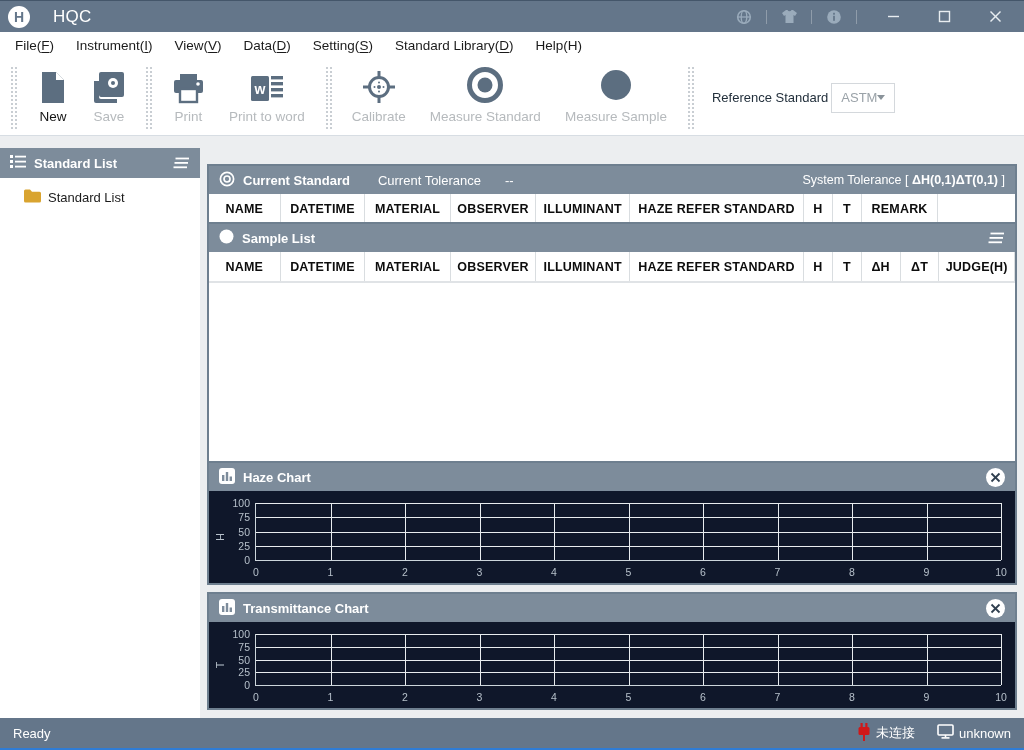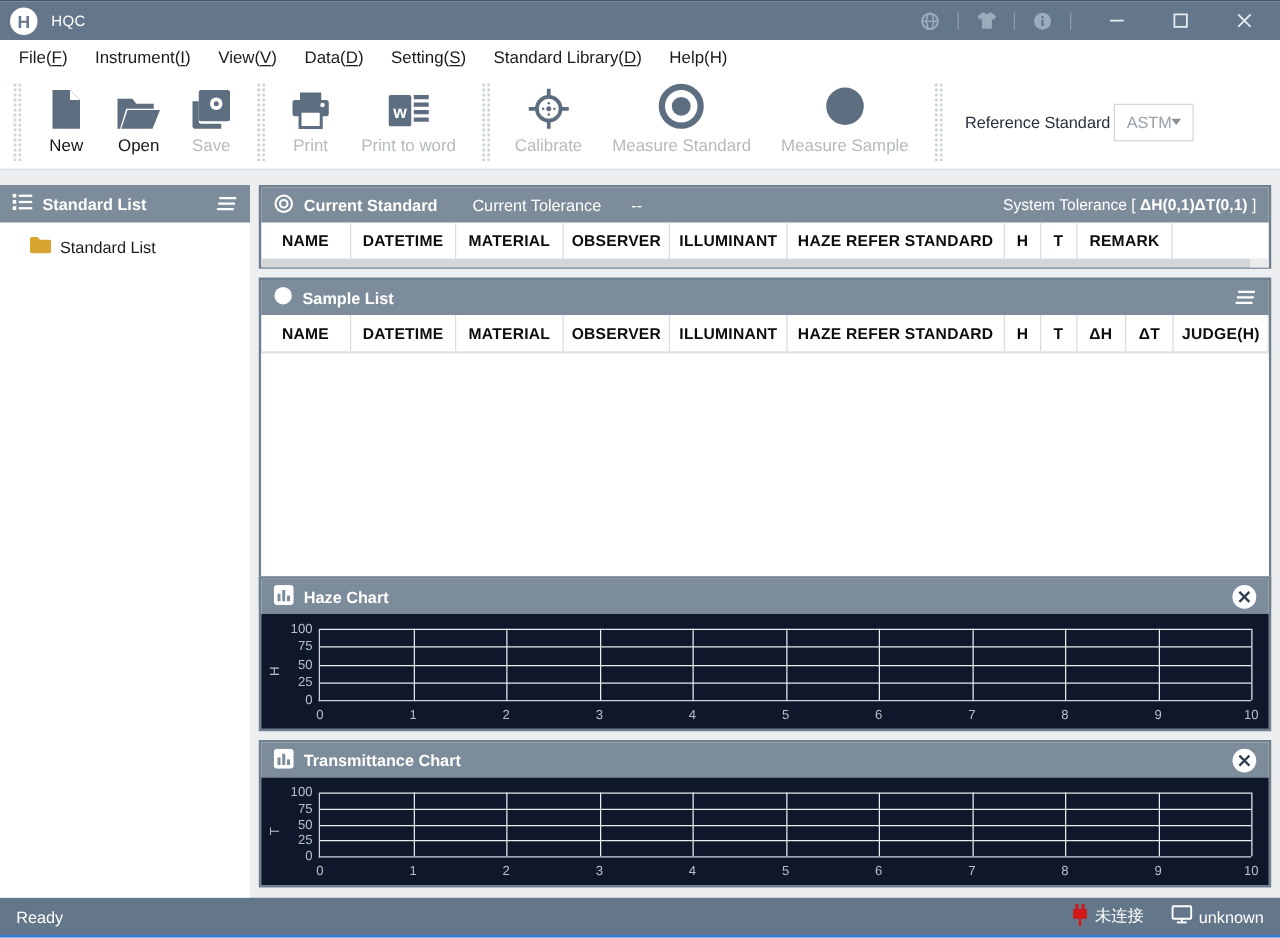--- a/index.html
+++ b/index.html
@@ -17,21 +17,21 @@
   
   .titlebar{
     height:31px; background:#64768a; color:#fff;
     display:flex; align-items:center; padding:0 14px 0 8px; flex:0 0 auto;
   }
   .logo{
     width:22px; height:22px; border-radius:50%; background:#fff;
     color:#64768a; font-weight:bold; font-size:14px;
     display:flex; align-items:center; justify-content:center;
   }
-  .win-title{ margin-left:11px; font-size:12px; letter-spacing:.3px; }
+  .win-title{ margin-left:23px; font-size:17px; letter-spacing:.3px; }
   .tb-right{ margin-left:auto; display:flex; align-items:center; gap:13px; }
   .tb-ico{ width:18px; height:18px; display:flex; align-items:center; justify-content:center; cursor:default; }
   .tb-vsep{ width:1px; height:14px; background:rgba(255,255,255,.28); }
   .sysbtn{ width:30px; height:22px; display:flex; align-items:center; justify-content:center; margin-left:8px; }
   
   .menubar{
     height:28px; background:#fff; display:flex; align-items:center;
     padding-left:4px; flex:0 0 auto;
   }
   .menu-item{ padding:0 11px; font-size:13.5px; color:#1b1b1b; line-height:28px; cursor:default; }
@@ -72,21 +72,21 @@
     font-size:13px; font-weight:bold; flex:0 0 auto;
   }
   .sidebar .panel-head{ height:30px; }
   .head-right{ margin-left:auto; display:flex; align-items:center; }
   .side-item{ display:flex; align-items:center; gap:7px; padding:11px 0 6px 23px; font-size:13px; color:#1b1b1b; cursor:default; }
   .main{ position:absolute; left:207px; right:7px; top:12px; bottom:4px; }
   .panel{
     position:absolute; left:0; right:0; background:#fff;
     border:2px solid #6e7f8f; display:flex; flex-direction:column;
   }
-  #panel-current{ top:0; height:67px;text-align:right; }
+  #panel-current{ top:16px; height:67px;text-align:right; }
   #panel-sample{ top:74px; height:263px; }
   #panel-haze{ top:313px; height:124px; }
   #panel-trans{ top:444px; height:118px; }
   .tol-group{ display:flex; gap:24px; margin-left:20px; font-weight:normal; font-size:13px; }
   .systol{ margin-left:auto; font-weight:normal; font-size:12.5px; white-space:nowrap; }
   .systol b{ font-weight:bold; }
   
   .thead{ display:flex; height:29px; flex:0 0 auto; }
   .th{
     display:flex; align-items:center; justify-content:center;
@@ -192,29 +192,20 @@
     <div id="toolbar-items" style="display:flex; align-items:stretch;">
         <div class="tb-sep"></div>
         <div class="tb-btn">
           <span class="icn">
             <svg width="28" height="33" viewBox="0 0 28 33">
               <path d="M3 1 H17 L25 9 V32 H3 Z" fill="#5c6e80"></path>
               <path d="M17 1 L25 9 H17 Z" fill="#fff"></path>
             </svg>
           </span>
           <span class="lbl">New</span>
-        </div>
-        <div class="tb-btn">
-          <span class="icn">
-            <svg width="36" height="29" viewBox="0 0 36 29">
-              <path d="M1 4 H13 L16 8 H30 V12 H8 L3 28 H1 Z" fill="#5c6e80"></path>
-              <path d="M9 13 H35 L29 28 H4 Z" fill="#5c6e80"></path>
-            </svg>
-          </span>
-          <span class="lbl">Open</span>
         </div>
         <div class="tb-btn disabled">
           <span class="icn">
             <svg width="32" height="33" viewBox="0 0 32 33">
               <path d="M8 1 H29 A2 2 0 0 1 31 3 V24 A2 2 0 0 1 29 26 H8 A2 2 0 0 1 6 24 V3 A2 2 0 0 1 8 1 Z" fill="#5c6e80"></path>
               <circle cx="20" cy="12" r="5" fill="#fff"></circle>
               <circle cx="20" cy="12" r="2" fill="#5c6e80"></circle>
               <path d="M1 10 H6 V26 A2 2 0 0 0 8 28 H24 V32 H3 A2 2 0 0 1 1 30 Z" fill="#5c6e80"></path>
             </svg>
           </span>

